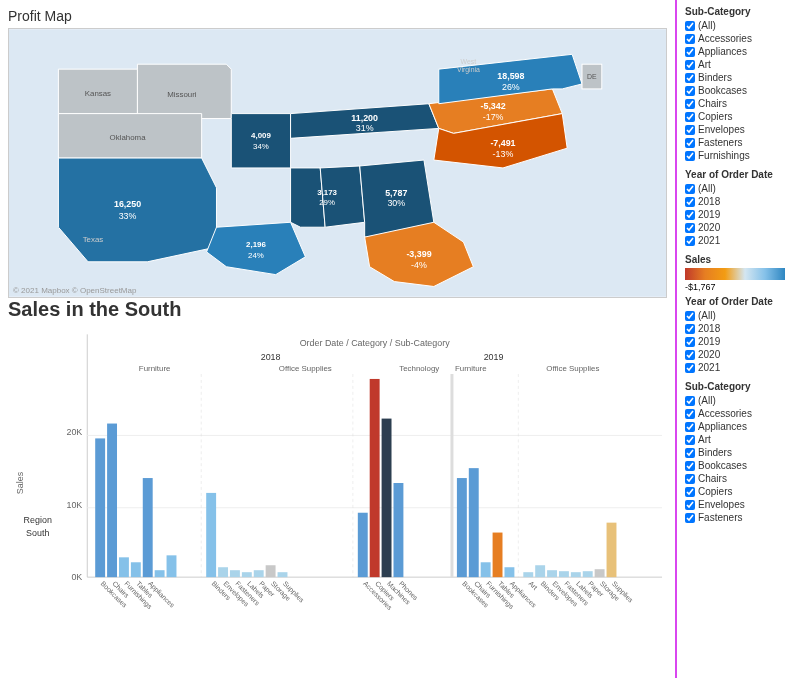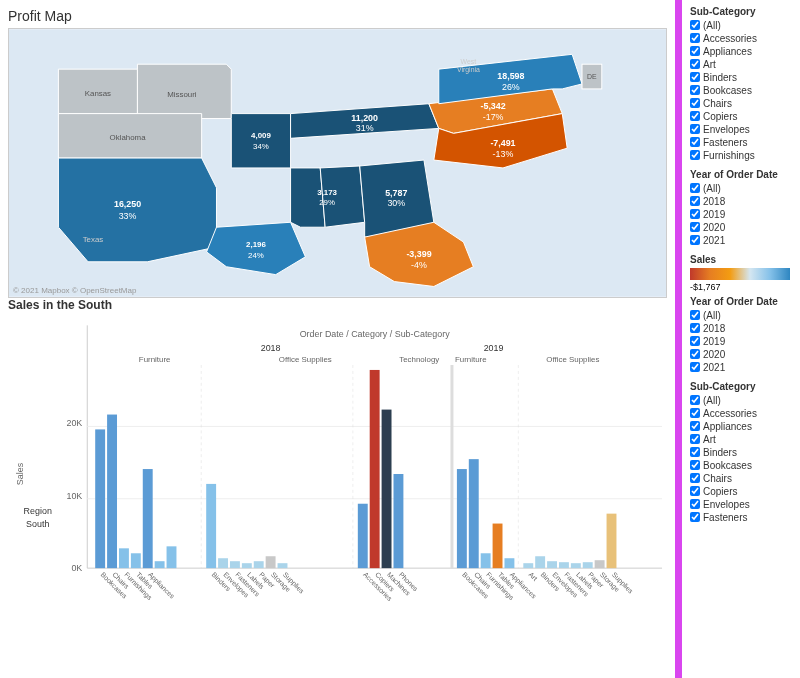--- a/index.html
+++ b/index.html
@@ -2,40 +2,40 @@
 <html><head>
   <meta charset="utf-8">
   <style>
     * { box-sizing: border-box; margin: 0; padding: 0; }
     body { font-family: Arial, sans-serif; font-size: 11px; background: #fff; width: 800px; height: 678px; overflow: hidden; }
     
     .main-container { display: flex; width: 800px; height: 678px; }
     
     .left-panel { flex: 1; padding: 8px; overflow: hidden; }
     
-    .right-panel { width: 125px; padding: 6px 8px; border-left: 7px solid #d946ef; overflow-y: auto; font-size: 10px; }
+    .right-panel { width: 125px; padding: 6px 8px; border-left: 2px solid #d946ef; overflow-y: auto; font-size: 10px; }
     
     .section-title { font-size: 14px; font-weight: normal; color: #333; margin-bottom: 4px; }
     
     
     .map-section { height: 290px; position: relative; }
     .map-container { width: 100%; height: 270px; position: relative; background: #e8f0f8; border: 1px solid #ccc; overflow: hidden; }
     
     
     .map-svg { width: 100%; height: 100%; }
     
     
     .chart-section { height: 360px; }
-    .chart-title { font-size: 12px; font-weight: bold; color: #333; margin-bottom: 2px; }
+    .chart-title { font-size: 20px; font-weight: bold; color: #333; margin-bottom: 2px; }
     .chart-container { width: 100%; height: 320px; position: relative; overflow: hidden; }
     
     
     .filter-group { margin-bottom: 8px; }
     .filter-group-title { font-weight: bold; color: #333; margin-bottom: 3px; font-size: 10px; }
-    .filter-item { display: flex; align-items: flex-start; margin-bottom: 2px; }
+    .filter-item { display: flex; align-items: flex-end; margin-bottom: 2px; }
     .filter-item input[type="checkbox"] { margin-right: 3px; width: 10px; height: 10px; }
     .filter-item label { font-size: 10px; color: #333; }
     
     .profit-legend { margin: 4px 0; }
     .profit-gradient { width: 100px; height: 12px; background: linear-gradient(to right, #c0392b, #e67e22, #f39c12, #d4e6f1, #85c1e9, #2e86c1); margin-bottom: 2px; }
     .profit-labels { display: flex; justify-content: space-between; font-size: 9px; }
     
     
     .bar-chart-svg { width: 100%; height: 100%; }
     

